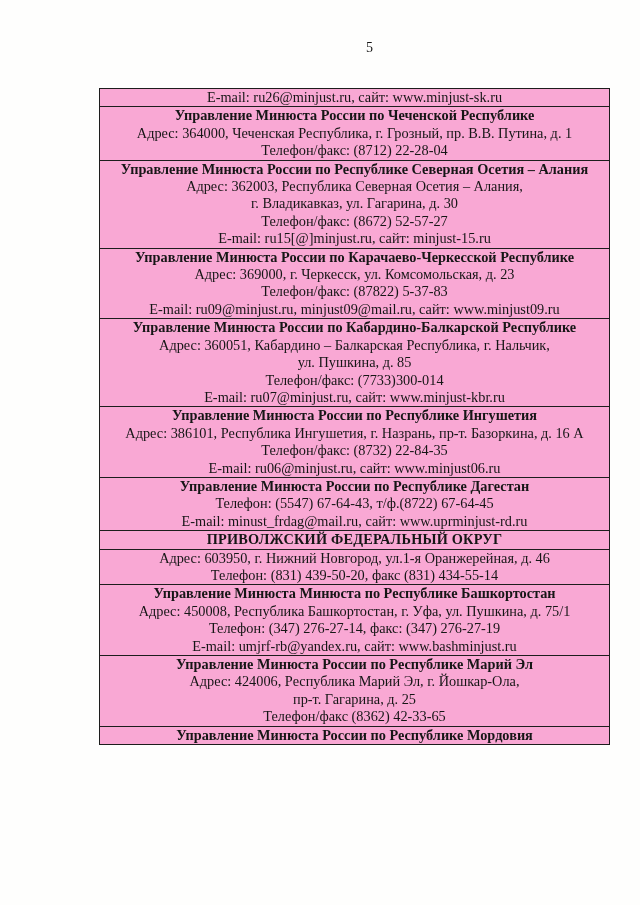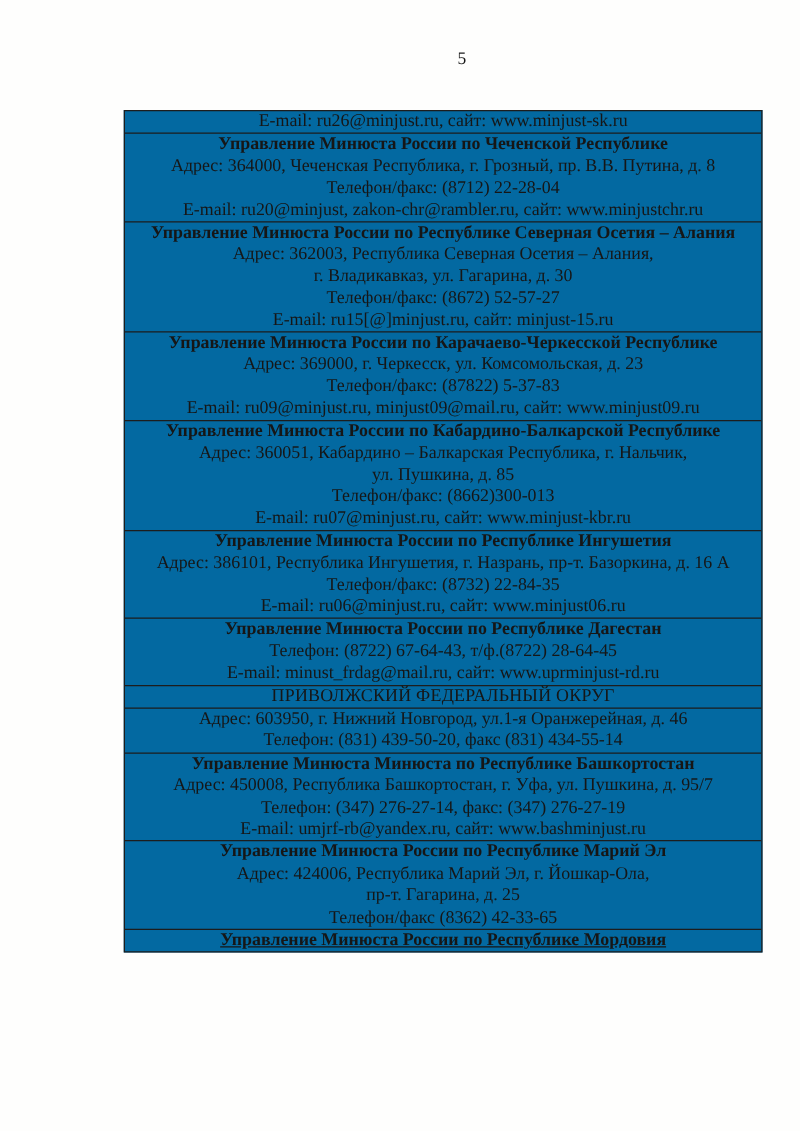--- a/index.html
+++ b/index.html
@@ -23,101 +23,99 @@
     font-size: 14px;
     line-height: 16px;
   }
   .directory-table {
     position: absolute;
     left: 99px;
     top: 88px;
     width: 511px;
     box-sizing: border-box;
     border: 1.6px solid #1d1d1d;
-    background: #0369a1;
+    background: #f9a8d4;
   }
   .row {
     border-bottom: 1.4px solid #1d1d1d;
     text-align: center;
     padding: 0 2px;
     box-sizing: border-box;
   }
   .row:last-child {
     border-bottom: none;
-    text-decoration: underline;
   }
   .line {
     font-size: 14.3px;
     line-height: 17.4px;
     white-space: nowrap;
   }
   .entry .line.title {
     font-weight: bold;
   }
   .section .line {
-    font-weight: normal;
+    font-weight: bold;
     letter-spacing: 0.2px;
   }
 </style>
 </head>
 <body>
 
 <div class="page">
   <div class="page-number">5</div>
   <div class="directory-table">
       <div class="row continuation">
         <div class="line">E-mail: ru26@minjust.ru, сайт: www.minjust-sk.ru</div>
       </div>
       <div class="row entry">
         <div class="line title">Управление Минюста России по Чеченской Республике</div>
-        <div class="line">Адрес: 364000, Чеченская Республика, г. Грозный, пр. В.В. Путина, д. 8</div>
+        <div class="line">Адрес: 364000, Чеченская Республика, г. Грозный, пр. В.В. Путина, д. 1</div>
         <div class="line">Телефон/факс: (8712) 22-28-04</div>
-        <div class="line">E-mail: ru20@minjust, zakon-chr@rambler.ru, сайт: www.minjustchr.ru</div>
       </div>
       <div class="row entry">
         <div class="line title">Управление Минюста России по Республике Северная Осетия – Алания</div>
         <div class="line">Адрес: 362003, Республика Северная Осетия – Алания,</div>
         <div class="line">г. Владикавказ, ул. Гагарина, д. 30</div>
         <div class="line">Телефон/факс: (8672) 52-57-27</div>
         <div class="line">E-mail: ru15[@]minjust.ru, сайт: minjust-15.ru</div>
       </div>
       <div class="row entry">
         <div class="line title">Управление Минюста России по Карачаево-Черкесской Республике</div>
         <div class="line">Адрес: 369000, г. Черкесск, ул. Комсомольская, д. 23</div>
         <div class="line">Телефон/факс: (87822) 5-37-83</div>
         <div class="line">E-mail: ru09@minjust.ru, minjust09@mail.ru, сайт: www.minjust09.ru</div>
       </div>
       <div class="row entry">
         <div class="line title">Управление Минюста России по Кабардино-Балкарской Республике</div>
         <div class="line">Адрес: 360051, Кабардино – Балкарская Республика, г. Нальчик,</div>
         <div class="line">ул. Пушкина, д. 85</div>
-        <div class="line">Телефон/факс: (8662)300-013</div>
+        <div class="line">Телефон/факс: (7733)300-014</div>
         <div class="line">E-mail: ru07@minjust.ru, сайт: www.minjust-kbr.ru</div>
       </div>
       <div class="row entry">
         <div class="line title">Управление Минюста России по Республике Ингушетия</div>
         <div class="line">Адрес: 386101, Республика Ингушетия, г. Назрань, пр-т. Базоркина, д. 16 А</div>
         <div class="line">Телефон/факс: (8732) 22-84-35</div>
         <div class="line">E-mail: ru06@minjust.ru, сайт: www.minjust06.ru</div>
       </div>
       <div class="row entry">
         <div class="line title">Управление Минюста России по Республике Дагестан</div>
-        <div class="line">Телефон: (8722) 67-64-43, т/ф.(8722) 28-64-45</div>
+        <div class="line">Телефон: (5547) 67-64-43, т/ф.(8722) 67-64-45</div>
         <div class="line">E-mail: minust_frdag@mail.ru, сайт: www.uprminjust-rd.ru</div>
       </div>
       <div class="row section">
         <div class="line">ПРИВОЛЖСКИЙ ФЕДЕРАЛЬНЫЙ ОКРУГ</div>
       </div>
       <div class="row entry">
         <div class="line">Адрес: 603950, г. Нижний Новгород, ул.1-я Оранжерейная, д. 46</div>
         <div class="line">Телефон: (831) 439-50-20, факс (831) 434-55-14</div>
       </div>
       <div class="row entry">
         <div class="line title">Управление Минюста Минюста по Республике Башкортостан</div>
-        <div class="line">Адрес: 450008, Республика Башкортостан, г. Уфа, ул. Пушкина, д. 95/7</div>
+        <div class="line">Адрес: 450008, Республика Башкортостан, г. Уфа, ул. Пушкина, д. 75/1</div>
         <div class="line">Телефон: (347) 276-27-14, факс: (347) 276-27-19</div>
         <div class="line">E-mail: umjrf-rb@yandex.ru, сайт: www.bashminjust.ru</div>
       </div>
       <div class="row entry">
         <div class="line title">Управление Минюста России по Республике Марий Эл</div>
         <div class="line">Адрес: 424006, Республика Марий Эл, г. Йошкар-Ола,</div>
         <div class="line">пр-т. Гагарина, д. 25</div>
         <div class="line">Телефон/факс (8362) 42-33-65</div>
       </div>
       <div class="row entry">

